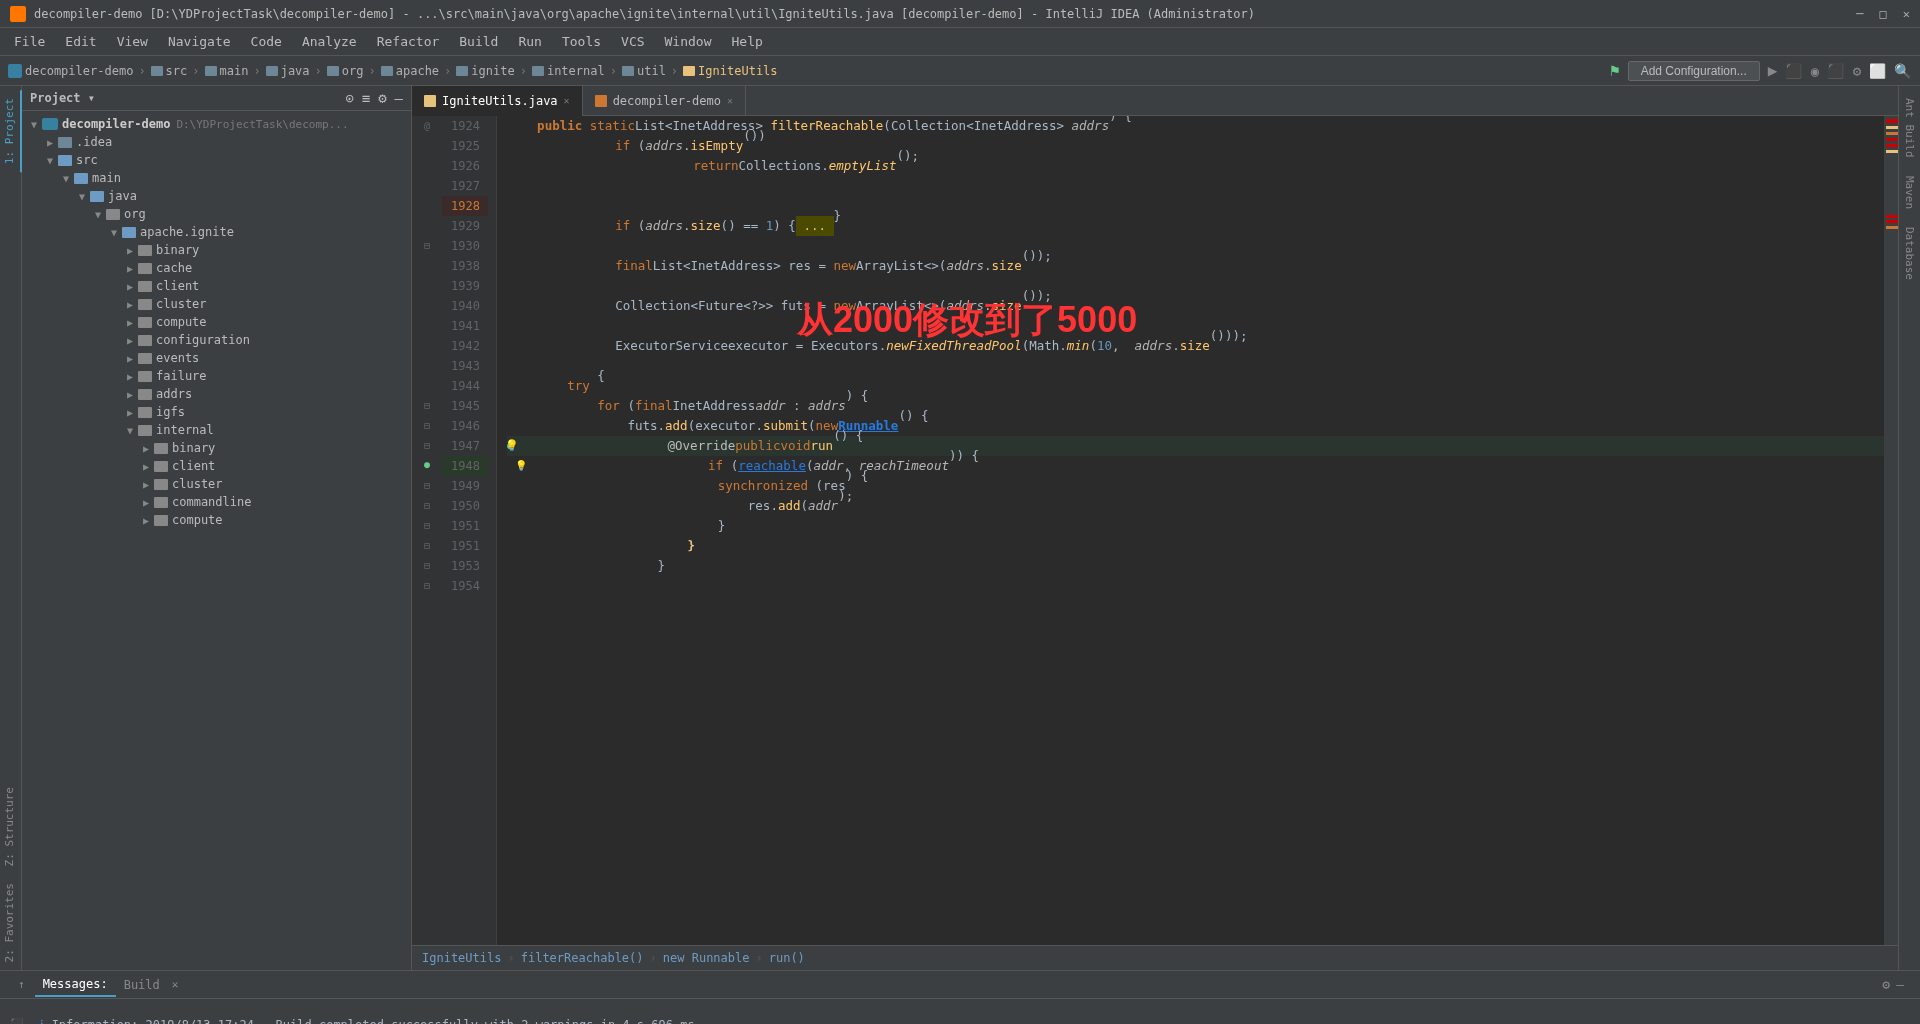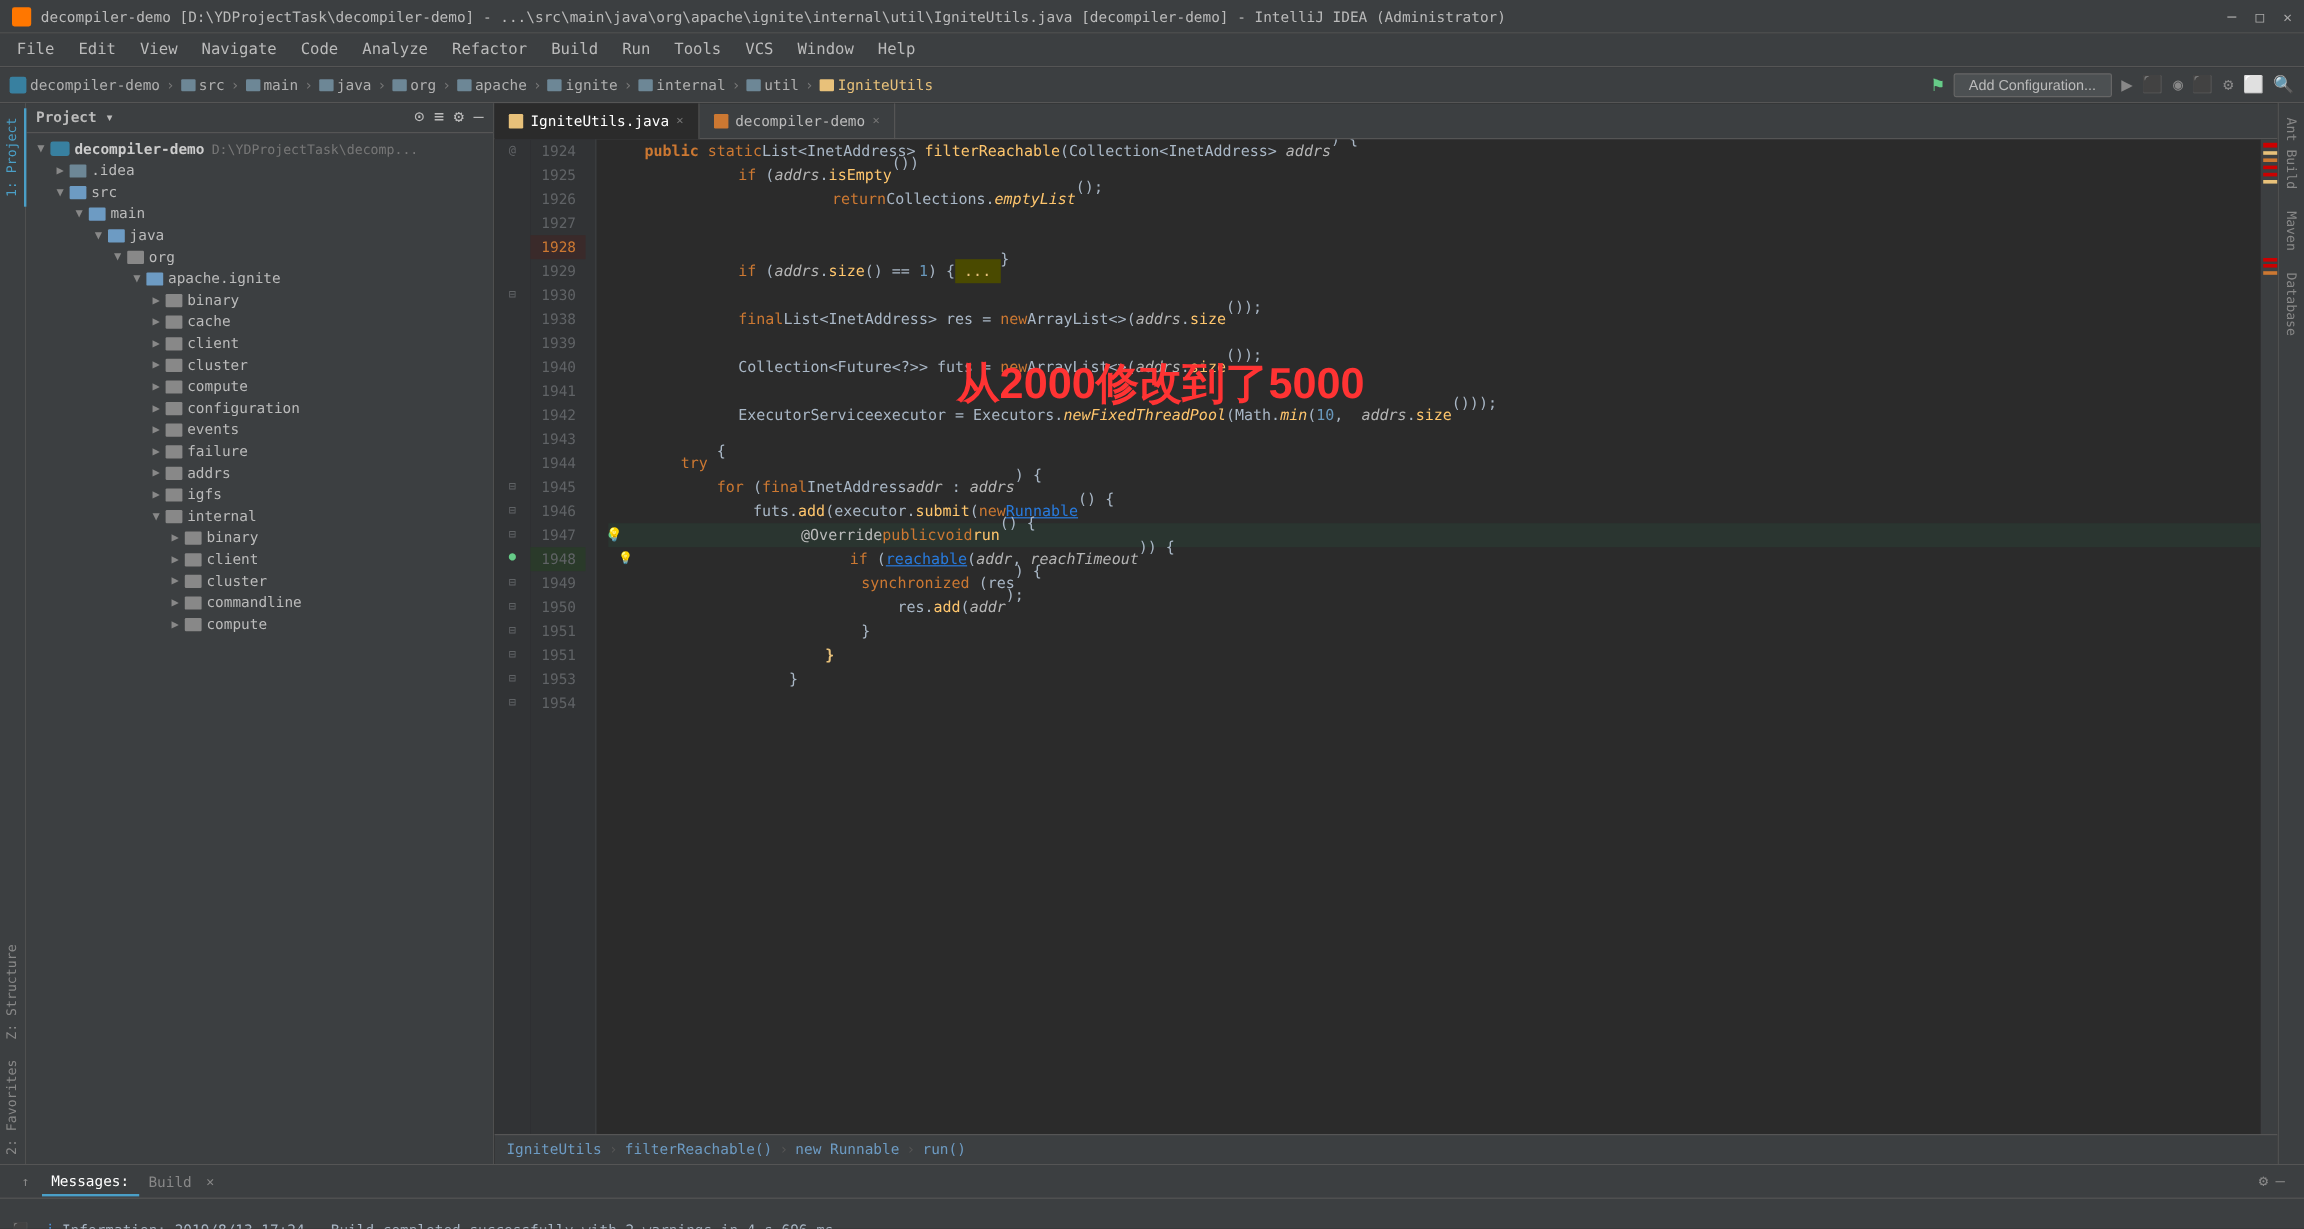--- a/index.html
+++ b/index.html
@@ -472,21 +472,21 @@
 
         <div class="code-line">
           <span class="kw">        try</span> {
         </div>
 
         <div class="code-line">
           <span class="kw">            for</span> (<span class="kw">final</span> <span style="color:#a9b7c6;">InetAddress</span> <span style="color:#b5b5b5; font-style:italic;">addr</span> : <span style="color:#b5b5b5; font-style:italic;">addrs</span>) {
         </div>
 
         <div class="code-line">
-          <span style="color:#a9b7c6;">                futs</span>.<span class="method">add</span>(<span style="color:#a9b7c6;">executor</span>.<span class="method">submit</span>(<span class="kw">new</span> <span style="color:#a9b7c6; text-decoration:underline; color:#287bde;">Runnable</span>() {
+          <span style="color:#a9b7c6;">                futs</span>.<span class="method">add</span>(<span style="color:#a9b7c6;">executor</span>.<span class="method">submit</span>(<span class="kw">new</span> <span style="color:#a9b7c6; text-decoration:underline; color:#287bde;font-weight:bold;">Runnable</span>() {
         </div>
 
         <div class="code-line" style="background:#2a3530;">
           <span style="color:#6c8; font-size:10px; margin-right:4px;">●</span>
           <span style="color:#777; font-size:11px; position:absolute; left:-2px;">💡</span>
           <span style="color:#bbb;">                    </span><span class="ann">@Override</span> <span class="kw">public</span> <span class="kw">void</span> <span class="method">run</span>() {
         </div>
 
         <div class="code-line">
           <span style="margin-left:8px; color:#e8c17a; font-size:10px;">💡</span>

